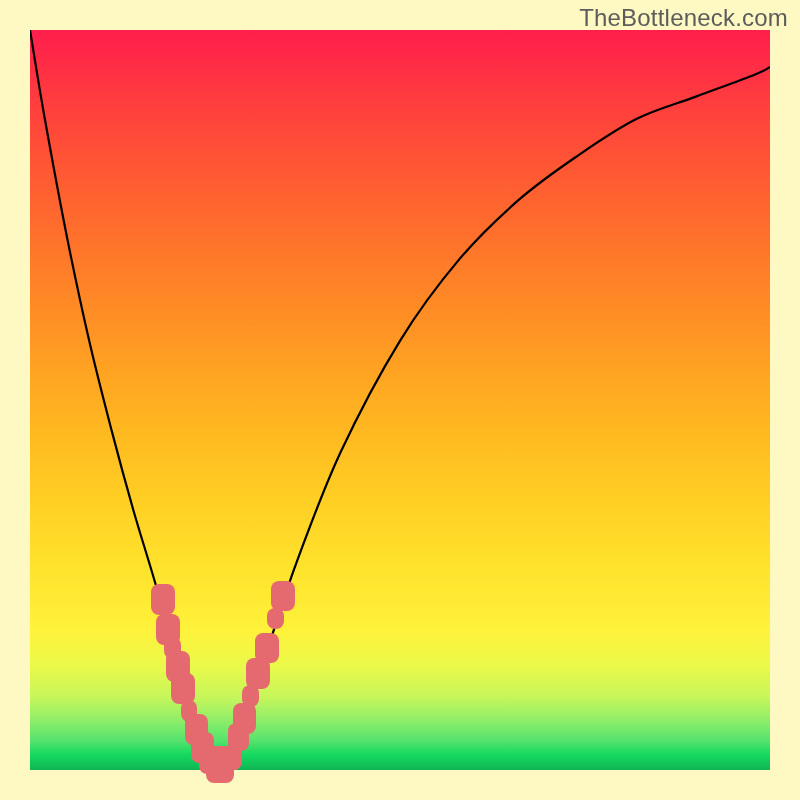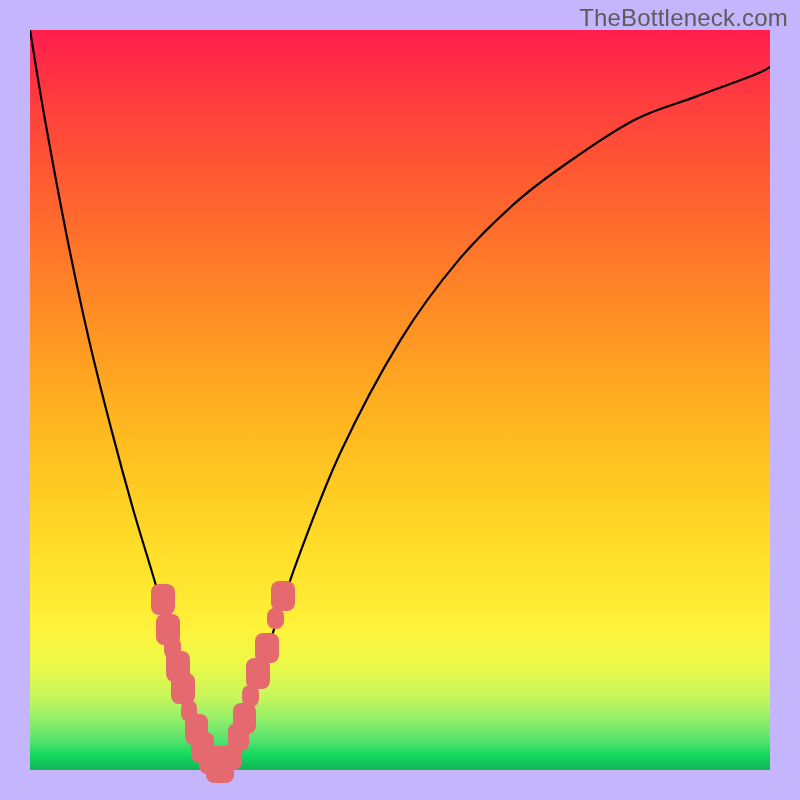--- a/index.html
+++ b/index.html
@@ -8,21 +8,21 @@
     width: 800px;
     height: 800px;
     overflow: hidden;
     background: #000;
     font-family: Arial, Helvetica, sans-serif;
   }
   .stage {
     position: relative;
     width: 800px;
     height: 800px;
-    background: #c4b5fd;
+    background: #fef9c3;
   }
   .plot-area {
     position: absolute;
     left: 30px;
     top: 30px;
     width: 740px;
     height: 740px;
     background: linear-gradient(
       to bottom,
       #ff1e4c 0%,

